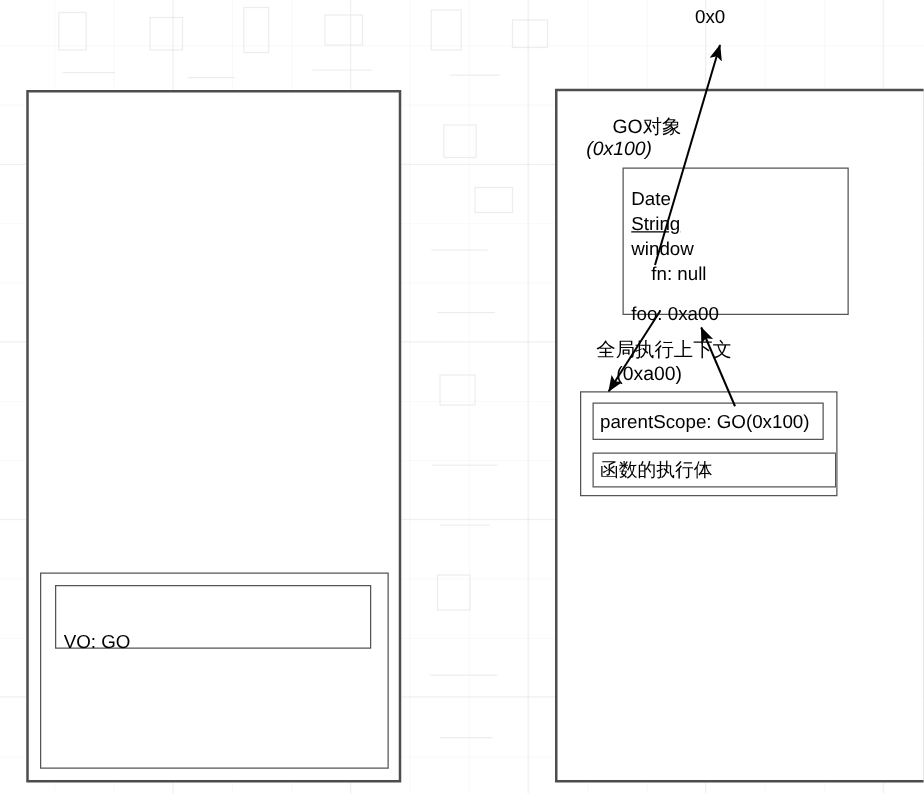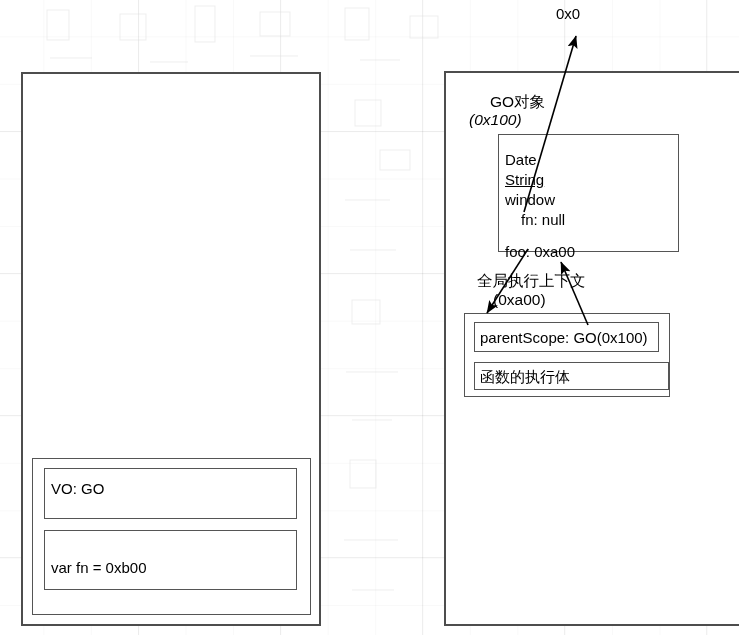--- a/index.html
+++ b/index.html
@@ -106,26 +106,23 @@
     </g>
   </svg>
 
 
   <div class="panel" style="left:21px; top:72px; width:300px; height:554px;"></div>
 
 
   <div class="plainbox" style="left:32px; top:458px; width:279px; height:157px;"></div>
 
   <div class="plainbox" style="left:44px; top:468px; width:253px; height:51px;">
-    <div class="label txt-15" style="left:6px; top:11px;">VO: GO</div>
+    <div class="label txt-15" style="left:6px; top:36px;">VO: GO</div>
   </div>
 
-  <div class="plainbox" style="left:44px; top:530px; width:253px; height:60px;">
-    <div class="label txt-15" style="left:6px; top:28px;">var fn = 0xb00</div>
-  </div>
 
   <div class="label txt-15" style="left:556px; top:5px;">0x0</div>
 
   <div class="panel" style="left:444px; top:71px; width:297px; height:555px;"></div>
 
   <div class="label txt-16" style="left:490px; top:93px;">GO对象</div>
   <div class="label txt-16" style="left:469px; top:111px;font-style:italic;">(0x100)</div>
 
   <div class="plainbox" style="left:465px; top:134px; width:181px; height:118px;margin-left:33px;">
     <div class="label txt-15" style="left:6px; top:16px;">Date</div>

